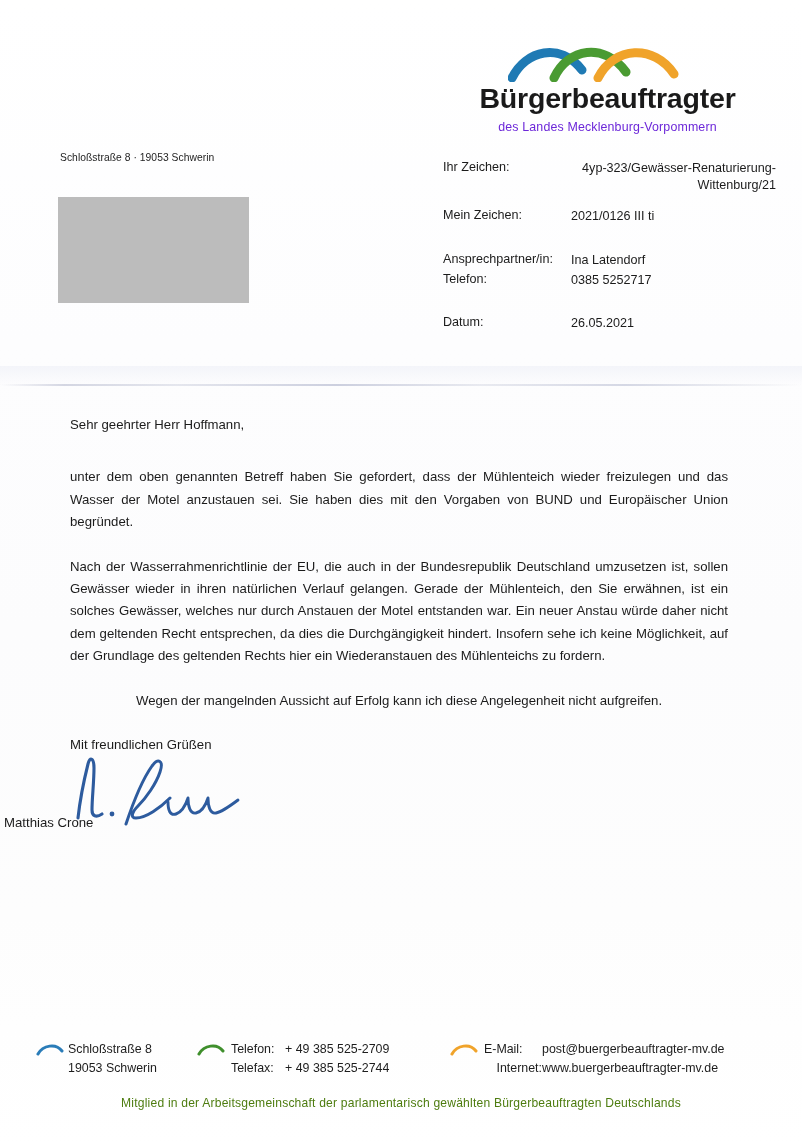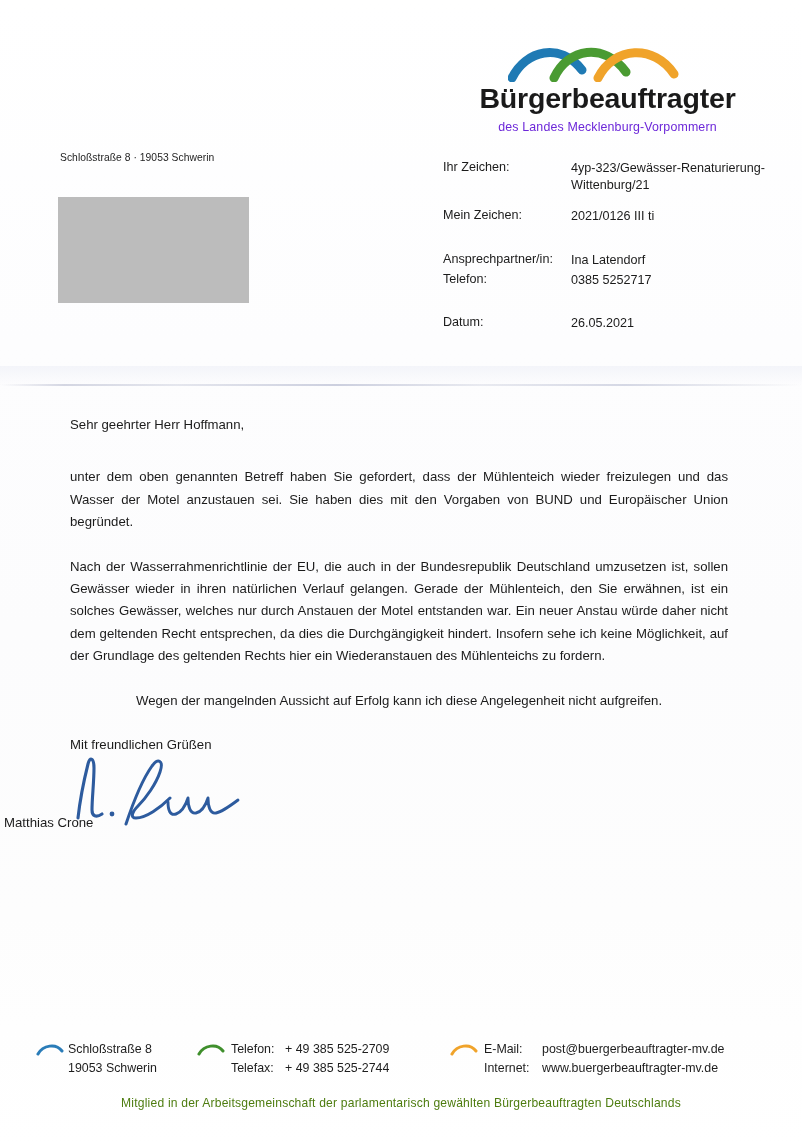--- a/index.html
+++ b/index.html
@@ -124,20 +124,21 @@
     left: 0;
     top: 0;
     white-space: nowrap;
   }
   .ref-value {
     position: absolute;
     left: 128px;
     top: 0;
     white-space: nowrap;
     line-height: 1.35;
+    text-align: right;
   }
   .ref-value.wrap { white-space: normal; width: 205px; }
 
   
   #body-text {
     position: absolute;
     left: 70px;
     top: 414px;
     width: 658px;
     font-size: 13.2px;
@@ -320,21 +321,21 @@
 
     <div class="footer-col" id="footer-col-email">
       <svg class="arc" viewBox="0 0 28 13">
         <path d="M2 11 C 7 2, 20 0, 26 8" fill="none" stroke="#f0a32a" stroke-width="3" stroke-linecap="round"></path>
       </svg>
       <div class="footer-body">
         <div class="footer-line">
           <span class="fl-label" style="width:58px;">E-Mail:</span><span>post@buergerbeauftragter-mv.de</span>
         </div>
         <div class="footer-line">
-          <span class="fl-label" style="width:58px;">Internet:</span><span>www.buergerbeauftragter-mv.de</span>
+          <span class="fl-label" style="width:58px;text-align:right;">Internet:</span><span>www.buergerbeauftragter-mv.de</span>
         </div>
       </div>
     </div>
 
   </div>
 
   <div id="membership-line">Mitglied in der Arbeitsgemeinschaft der parlamentarisch gewählten Bürgerbeauftragten Deutschlands</div>
 </div>
 
 </body></html>

